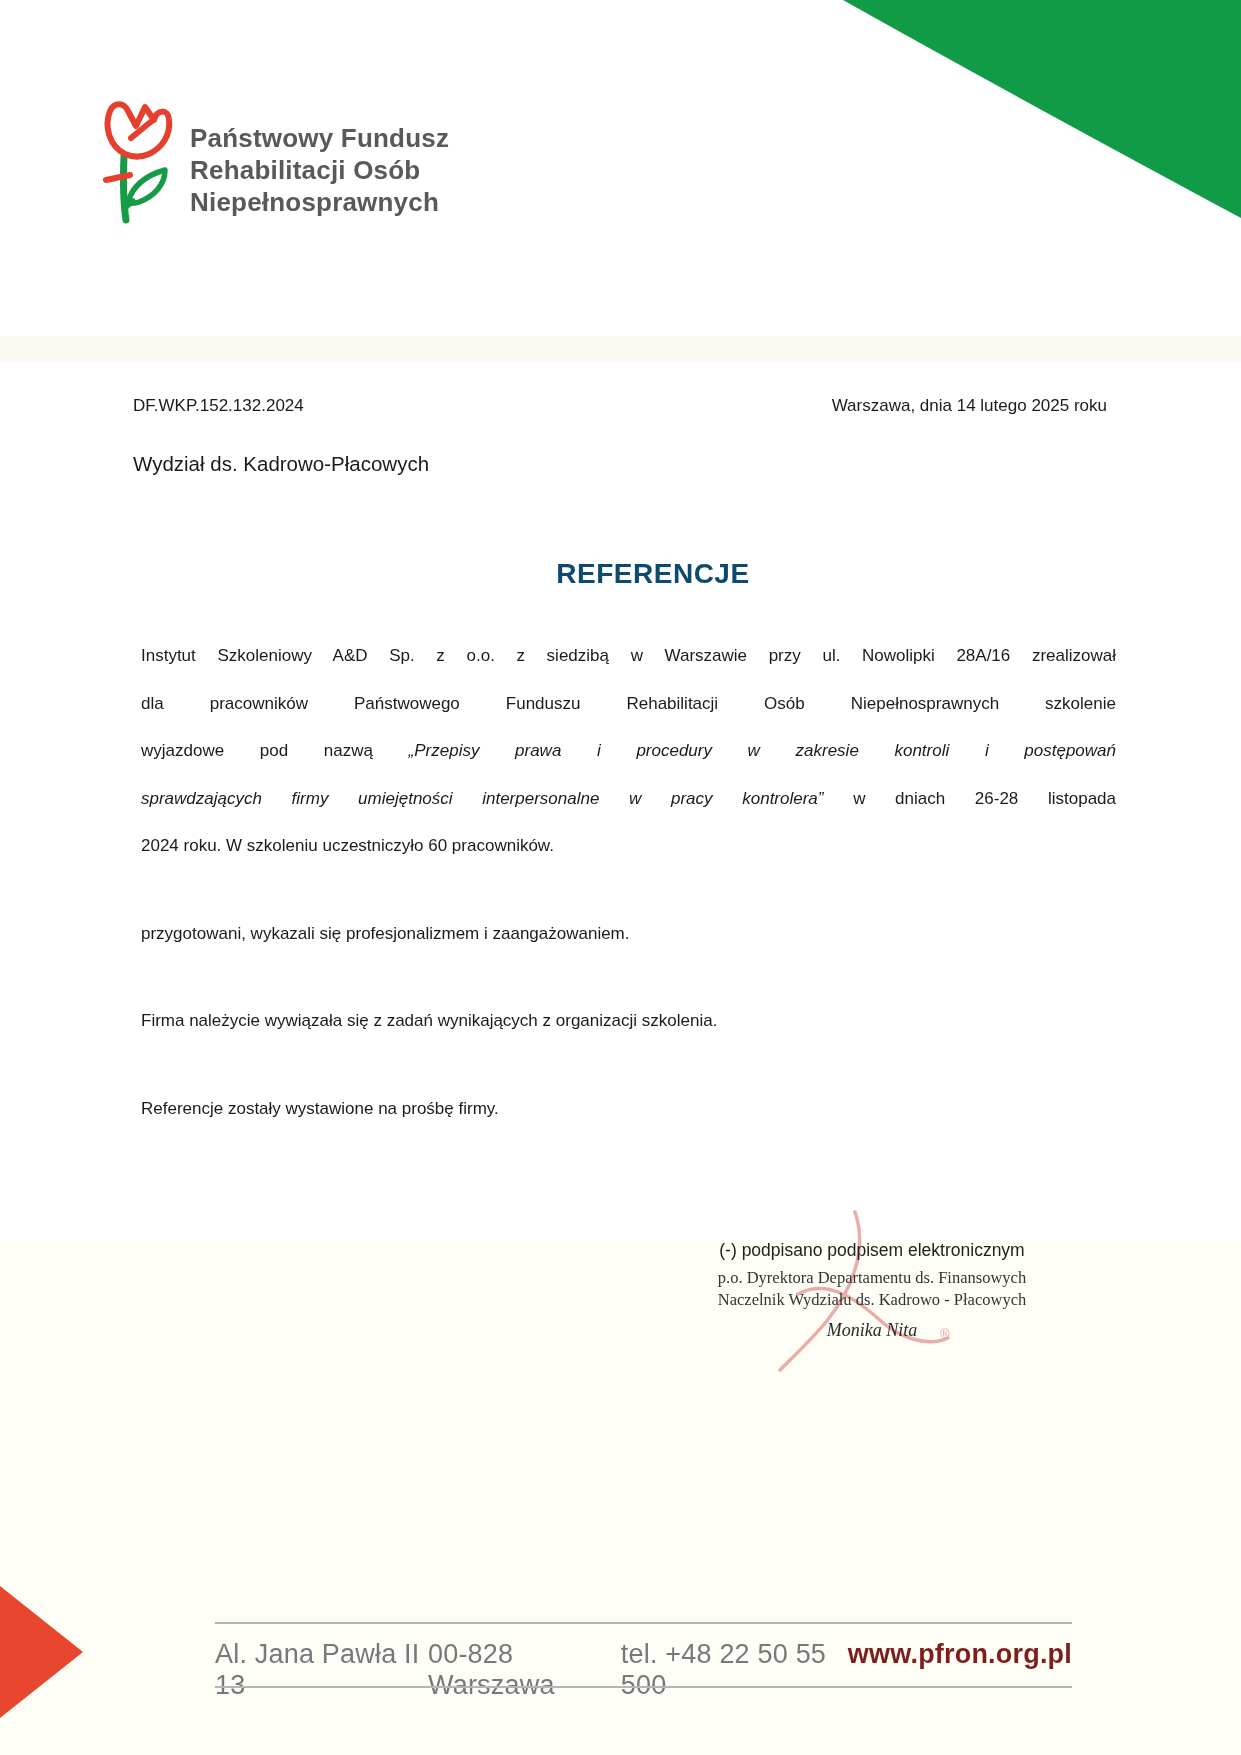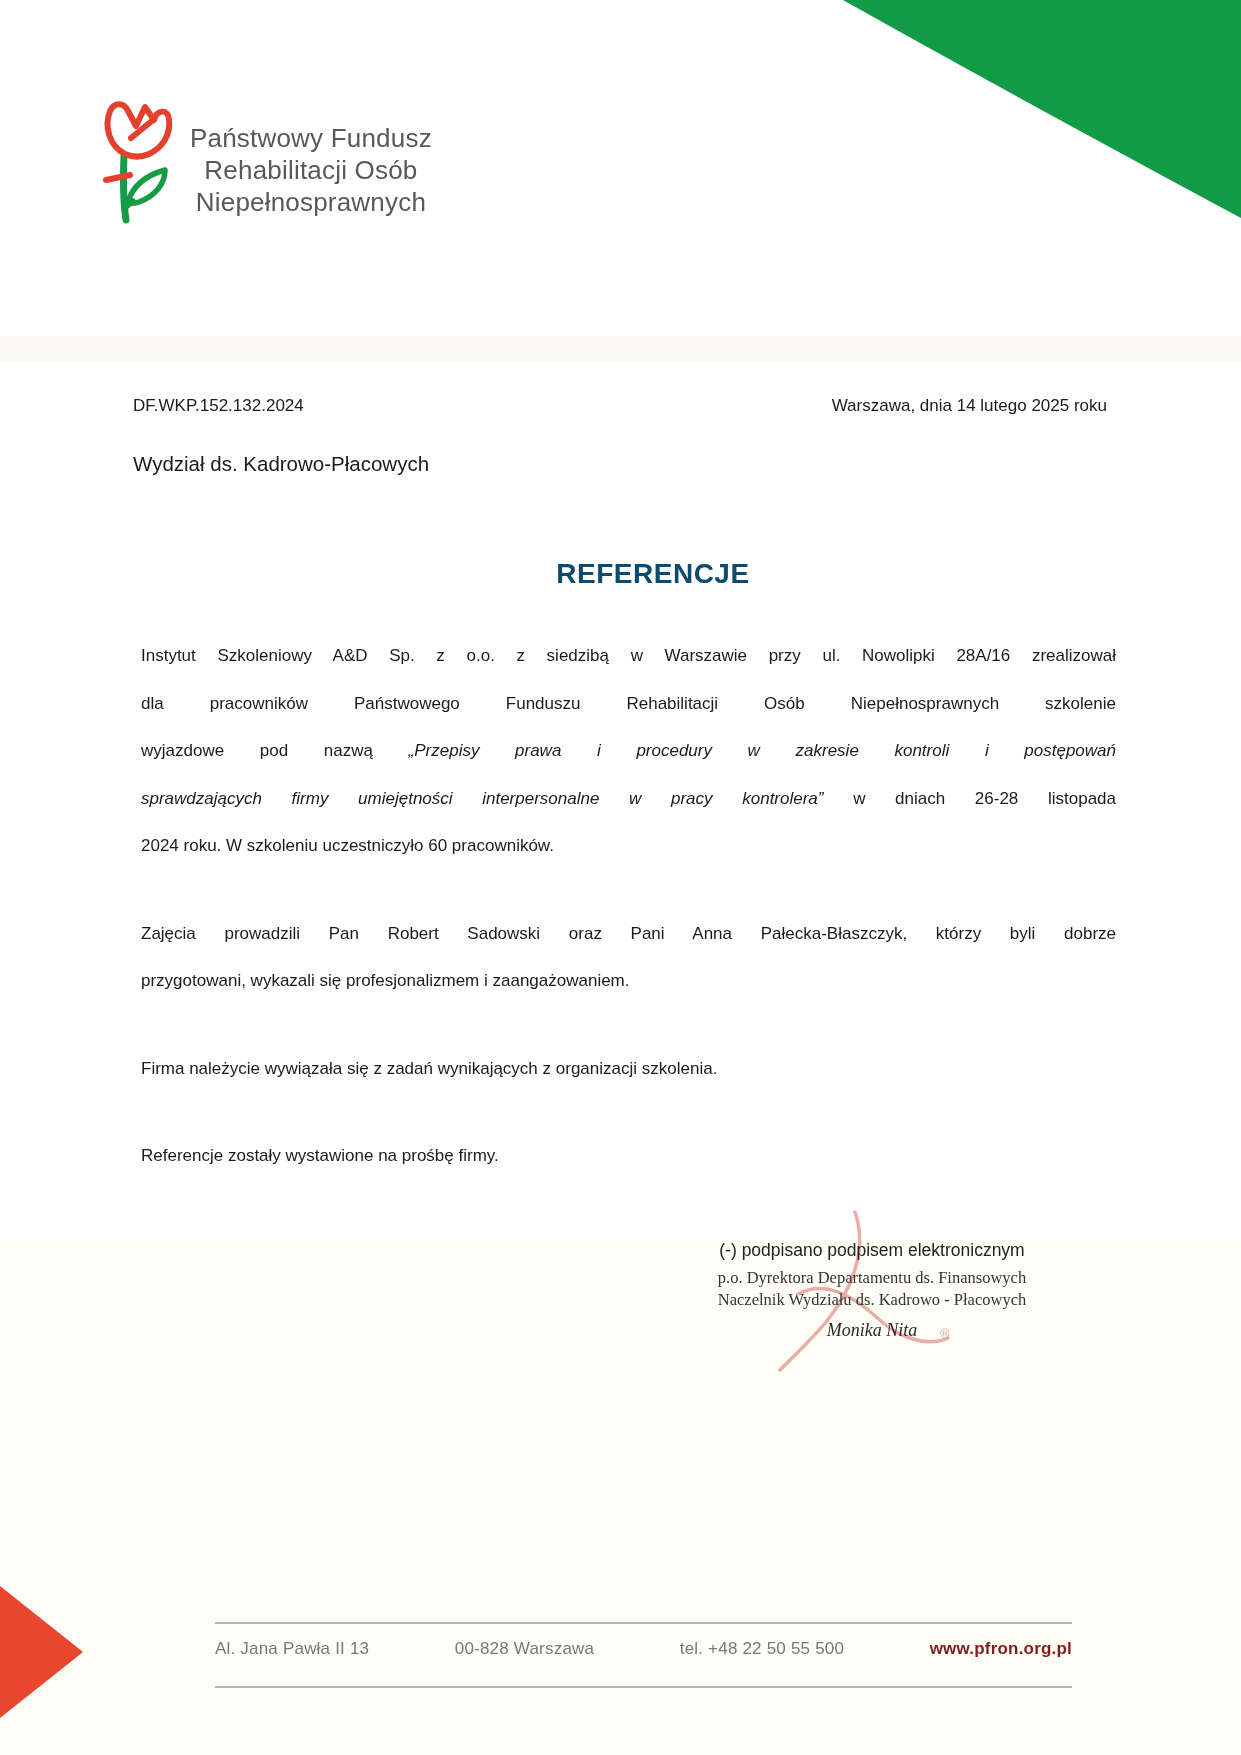--- a/index.html
+++ b/index.html
@@ -10,41 +10,41 @@
     margin:0 auto;
     background:#ffffff;
     font-family:"Liberation Sans",sans-serif;
     color:#1b1b1b;
     overflow:hidden;
   }
   .tint-bottom{position:absolute;left:0;top:1240px;width:100%;height:515px;background:#fffef6;}
   .tint-band{position:absolute;left:0;top:336px;width:100%;height:26px;background:#fbf9f2;}
   .corner-green{position:absolute;top:0;right:0;display:block;}
   .logo-icon{position:absolute;left:95px;top:90px;display:block;}
-  .logo-text{position:absolute;left:190px;top:122px;font-size:26px;line-height:32px;color:#58595b;font-weight:400;letter-spacing:0.2px;text-align:center;}
+  .logo-text{position:absolute;left:190px;top:122px;font-size:26px;line-height:32px;color:#58595b;font-weight:700;letter-spacing:0.2px;}
   .refline{position:absolute;left:133px;top:396px;width:974px;display:flex;justify-content:space-between;font-size:17px;}
   .department{position:absolute;left:133px;top:452px;font-size:20.5px;}
   .doc-title{position:absolute;left:133px;top:558px;width:974px;margin:0;box-sizing:border-box;padding-left:66px;
     text-align:center;font-size:28px;font-weight:700;letter-spacing:0.5px;color:#0c4a6e;}
   .body-text{position:absolute;left:141px;top:632px;width:975px;font-size:17px;line-height:47.5px;}
   .para{margin-top:0;}
   .para + .para{margin-top:40px;}
   .bline{text-align:justify;text-align-last:justify;}
   .bline.last{text-align:left;text-align-last:left;}
   .bline i{font-style:italic;}
   .sig-flourish{position:absolute;left:740px;top:1198px;z-index:0;}
   .sig{position:absolute;left:667px;top:1240px;width:410px;text-align:center;z-index:1;}
   .sig-electronic{font-size:17.5px;color:#222;margin-bottom:6px;}
   .sig-role{font-family:"Liberation Serif",serif;font-size:16.5px;line-height:21.5px;color:#333;}
   .sig-name{font-family:"Liberation Serif",serif;font-style:italic;font-size:18px;margin-top:10px;color:#2a2a2a;}
   .footer-rule{position:absolute;left:215px;width:857px;height:2px;background:#b5b5b5;}
   .rule-top{top:1622px;}
   .rule-bottom{top:1686px;}
   .footer-items{position:absolute;left:215px;top:1639px;width:857px;display:flex;justify-content:space-between;
-    font-size:17px;color:#77787b;letter-spacing:0.2px;}
+    font-size:27px;color:#77787b;letter-spacing:0.2px;}
   .footer-website{color:#7f1d1d;font-weight:600;}
   .red-arrow{position:absolute;left:0;top:1586px;display:block;}
 </style>
 </head>
 <body>
 
 <div class="page">
 
   <div class="tint-bottom"></div>
   <div class="tint-band"></div>
@@ -86,21 +86,20 @@
 
   <div class="body-text" id="body-paragraphs">
       <div class="para">
         <div class="bline"><span>Instytut Szkoleniowy A&amp;D Sp. z o.o. z siedzibą w Warszawie przy ul. Nowolipki 28A/16 zrealizował</span></div>
         <div class="bline"><span>dla pracowników Państwowego Funduszu Rehabilitacji Osób Niepełnosprawnych szkolenie</span></div>
         <div class="bline"><span>wyjazdowe pod nazwą </span><i>„Przepisy prawa i procedury w zakresie kontroli i postępowań</i></div>
         <div class="bline"><i>sprawdzających firmy umiejętności interpersonalne w pracy kontrolera”</i><span> w dniach 26-28 listopada</span></div>
         <div class="bline last"><span>2024 roku. W szkoleniu uczestniczyło 60 pracowników.</span></div>
       </div>
       <div class="para">
-        <div class="bline"><span>Zajęcia prowadzili Pan Robert Sadowski oraz Pani Anna Pałecka-Błaszczyk, którzy byli dobrze</span></div>
         <div class="bline last"><span>przygotowani, wykazali się profesjonalizmem i zaangażowaniem.</span></div>
       </div>
       <div class="para">
         <div class="bline last"><span>Firma należycie wywiązała się z zadań wynikających z organizacji szkolenia.</span></div>
       </div>
       <div class="para">
         <div class="bline last"><span>Referencje zostały wystawione na prośbę firmy.</span></div>
       </div>
     </div>
 

